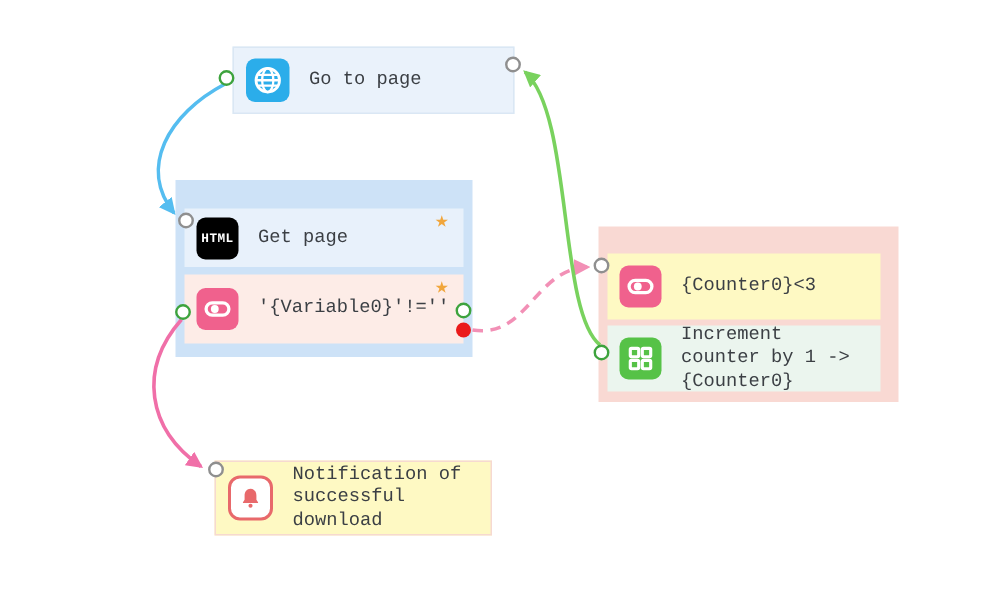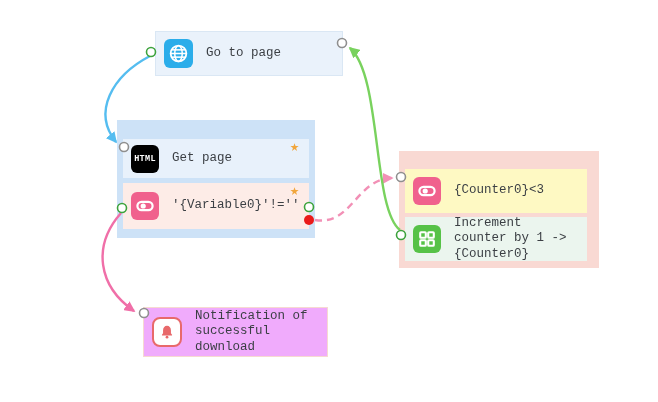--- a/index.html
+++ b/index.html
@@ -15,21 +15,21 @@
     position:absolute;display:flex;align-items:center;box-sizing:border-box;
     padding-left:8px;gap:13px;
   }
   .node .label{font-size:12.5px;line-height:1.25;}
 
   .node-go{left:155px;top:31px;width:188px;height:45px;background:#eaf2fb;border:1px solid #dae7f4;}
   .node-gettext{left:123px;top:139px;width:186px;height:39px;background:#e8f1fb;}
   .node-variable{left:123px;top:183px;width:186px;height:46px;background:#fdece7;}
   .node-counter{left:405px;top:169px;width:182px;height:44px;background:#fef9c3;}
   .node-increment{left:405px;top:217px;width:182px;height:44px;background:#ebf5ee;}
-  .node-notify{left:143px;top:307px;width:185px;height:50px;background:#f0abfc;border:1px solid #f6d9d1;}
+  .node-notify{left:143px;top:307px;width:185px;height:50px;background:#fef9c3;border:1px solid #f6d9d1;}
 
   .badge{
     flex:none;display:flex;align-items:center;justify-content:center;
     width:28px;height:28px;border-radius:6px;
   }
   .badge-globe{width:29px;height:29px;background:#2badea;}
   .badge-html{background:#000000;color:#fff;font-weight:700;font-size:8.5px;letter-spacing:.3px;}
   .badge-toggle{background:#f0618d;}
   .badge-grid{background:#56c247;}
   .badge-bell{width:30px;height:30px;background:#ffffff;border:2.5px solid #e8696b;border-radius:8px;box-sizing:border-box;}

